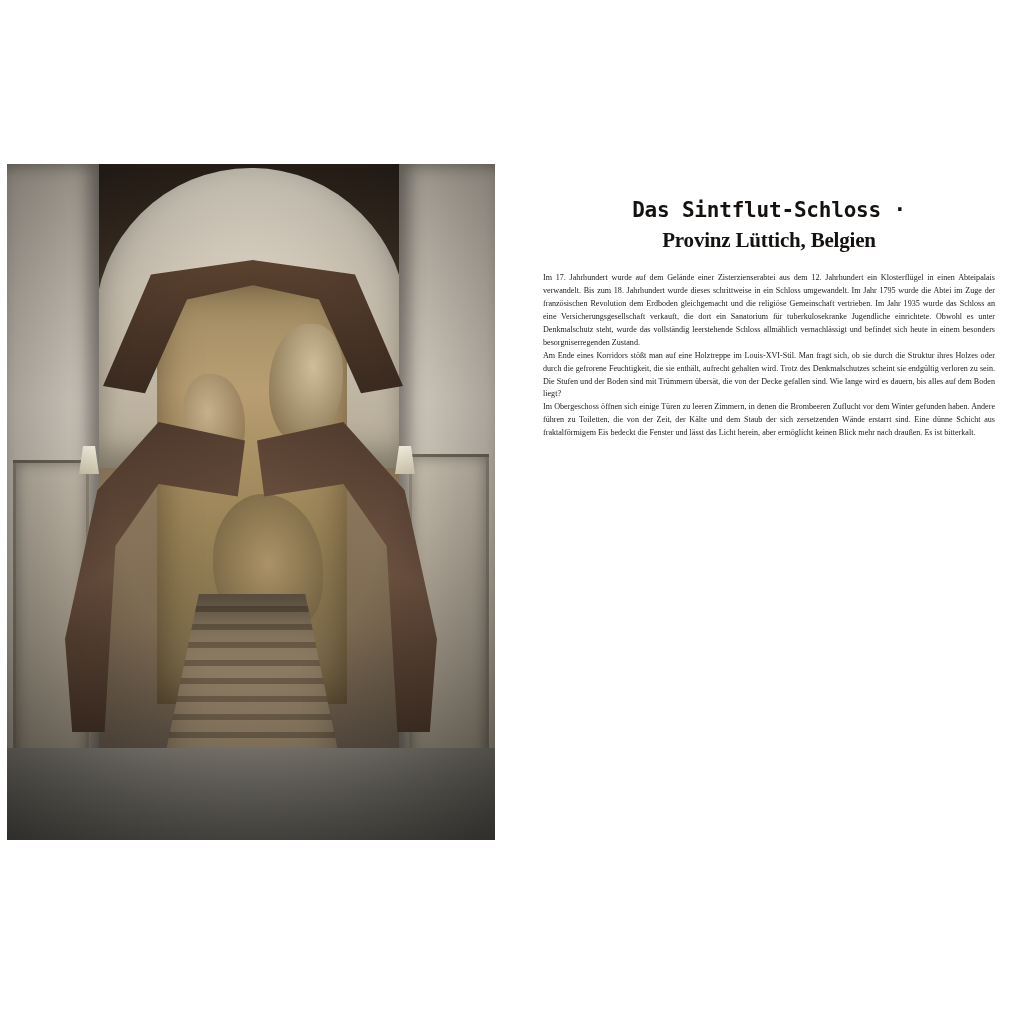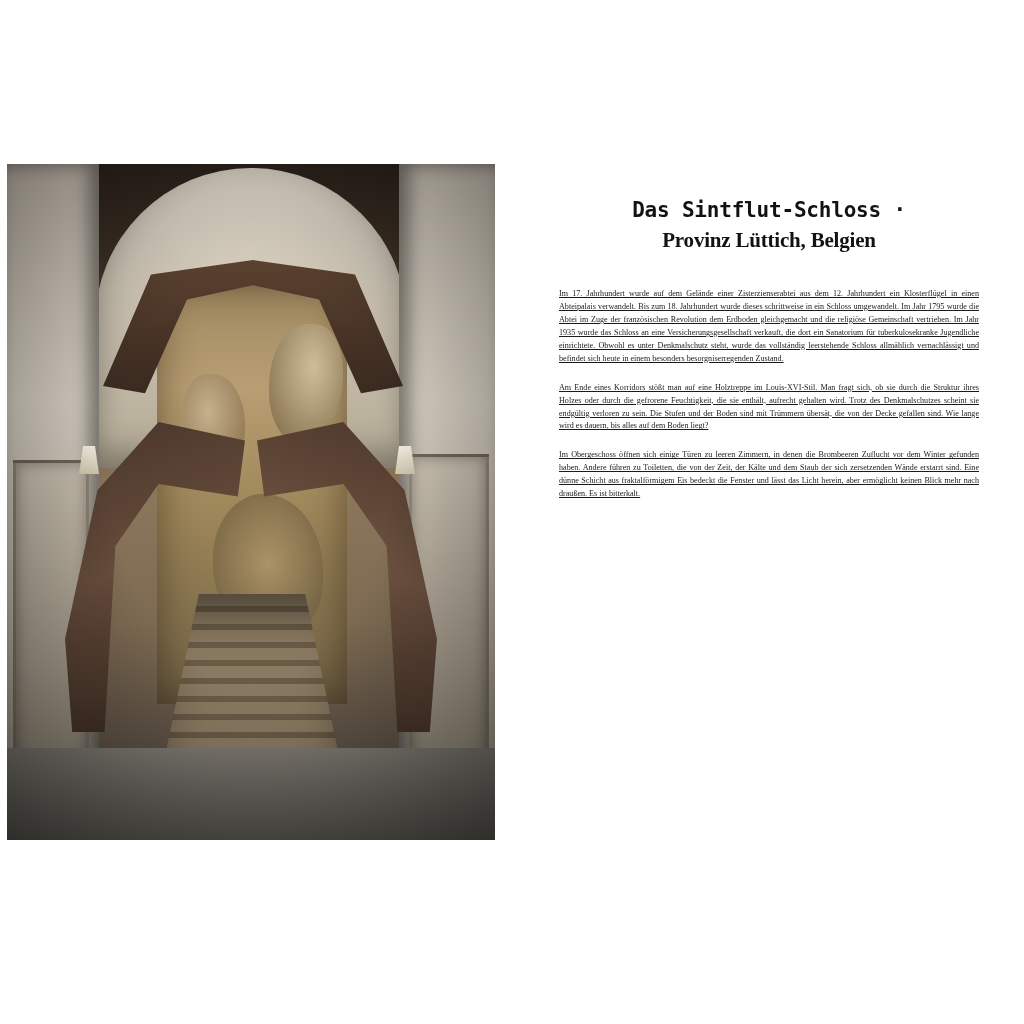--- a/index.html
+++ b/index.html
@@ -194,21 +194,21 @@
     left: 31px;
     top: 272px;
     width: 452px;
     font-family: "Liberation Serif", serif;
     font-size: 8.1px;
     line-height: 1.60;
     color: #1a1a1a;
     text-align: justify;
     text-justify: inter-word;
   }
-  #body-copy p { margin: 16px; text-decoration: underline; }
+  #body-copy p { margin: 0; }
 </style>
 </head>
 <body>
 
 <div id="spread">
 
   <div id="left-page">
 
     <div id="photo-frame">
       <div class="photo-base"></div>

